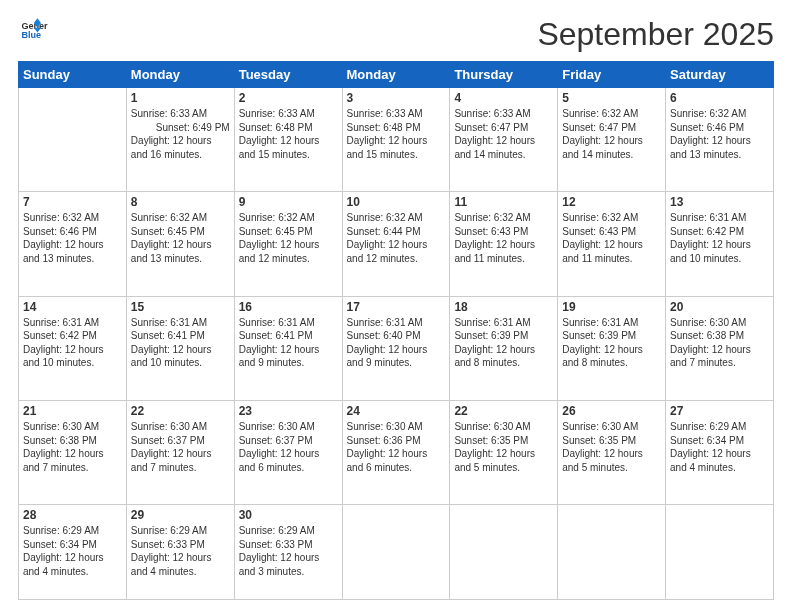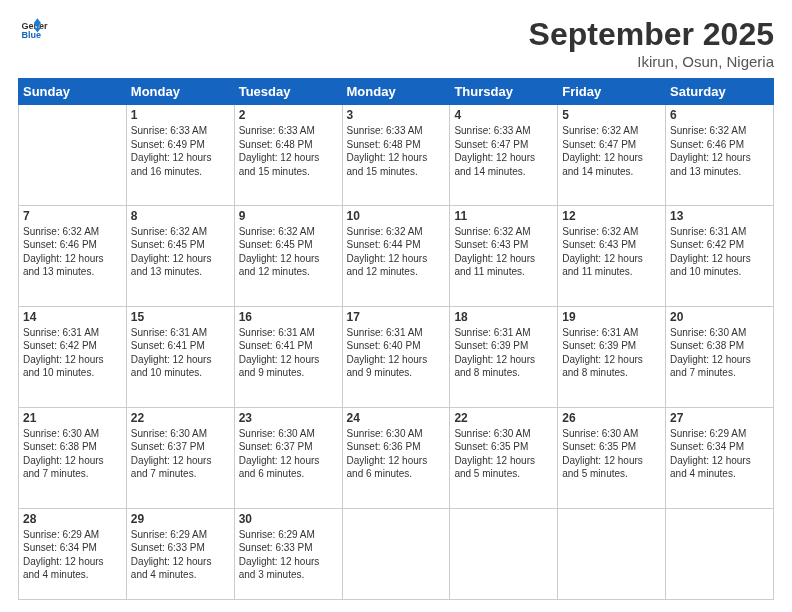--- a/index.html
+++ b/index.html
@@ -31,21 +31,21 @@
     .logo-icon {
       width: 28px;
       height: 28px;
       margin-left: 2px;
     }
     .title-section {
       text-align: right;
     }
     .month-title {
       font-size: 32px;
-      font-weight: bold;
+      font-weight: normal;
       color: #333;
     }
     .location-title {
       font-size: 15px;
       color: #555;
     }
     .calendar {
       flex: 1;
       border: 1px solid #ccc;
       border-collapse: collapse;
@@ -101,21 +101,20 @@
       <div>
         <svg class="logo-icon" viewBox="0 0 40 40" xmlns="http://www.w3.org/2000/svg">
           <text x="2" y="18" font-size="13" font-weight="bold" fill="#333" font-family="Arial">General</text>
           <text x="2" y="32" font-size="13" font-weight="bold" fill="#1565c0" font-family="Arial">Blue</text>
           <polygon points="34,6 40,14 34,22 40,22 34,30 28,22 34,22 28,14" fill="#1a7dd7" transform="translate(-4,-2) scale(0.85)"></polygon>
         </svg>
       </div>
     </div>
     <div class="title-section">
       <div class="month-title">September 2025</div>
-      <div class="location-title">Ikirun, Osun, Nigeria</div>
     </div>
   </div>
 
   <table class="calendar">
     <thead>
       <tr>
         <th>Sunday</th>
         <th>Monday</th>
         <th>Tuesday</th>
         <th>Monday</th>
@@ -124,21 +123,21 @@
         <th>Saturday</th>
       </tr>
     </thead>
     <tbody id="calendar-body">
     <tr class="week-row">
           <td class="empty-cell"></td>
           <td>
             <span class="day-number">1</span>
             <div class="day-info">
               <span style="display: block;">Sunrise: 6:33 AM</span>
-              <span style="display: block;">Sunset: 6:49 PM</span>
+              <span style="display: block; text-align: right;">Sunset: 6:49 PM</span>
               <span style="display: block;">Daylight: 12 hours and 16 minutes.</span>
             </div>
           </td>
           <td>
             <span class="day-number">2</span>
             <div class="day-info">
               <span style="display: block;">Sunrise: 6:33 AM</span>
               <span style="display: block;">Sunset: 6:48 PM</span>
               <span style="display: block;">Daylight: 12 hours and 15 minutes.</span>
             </div>

